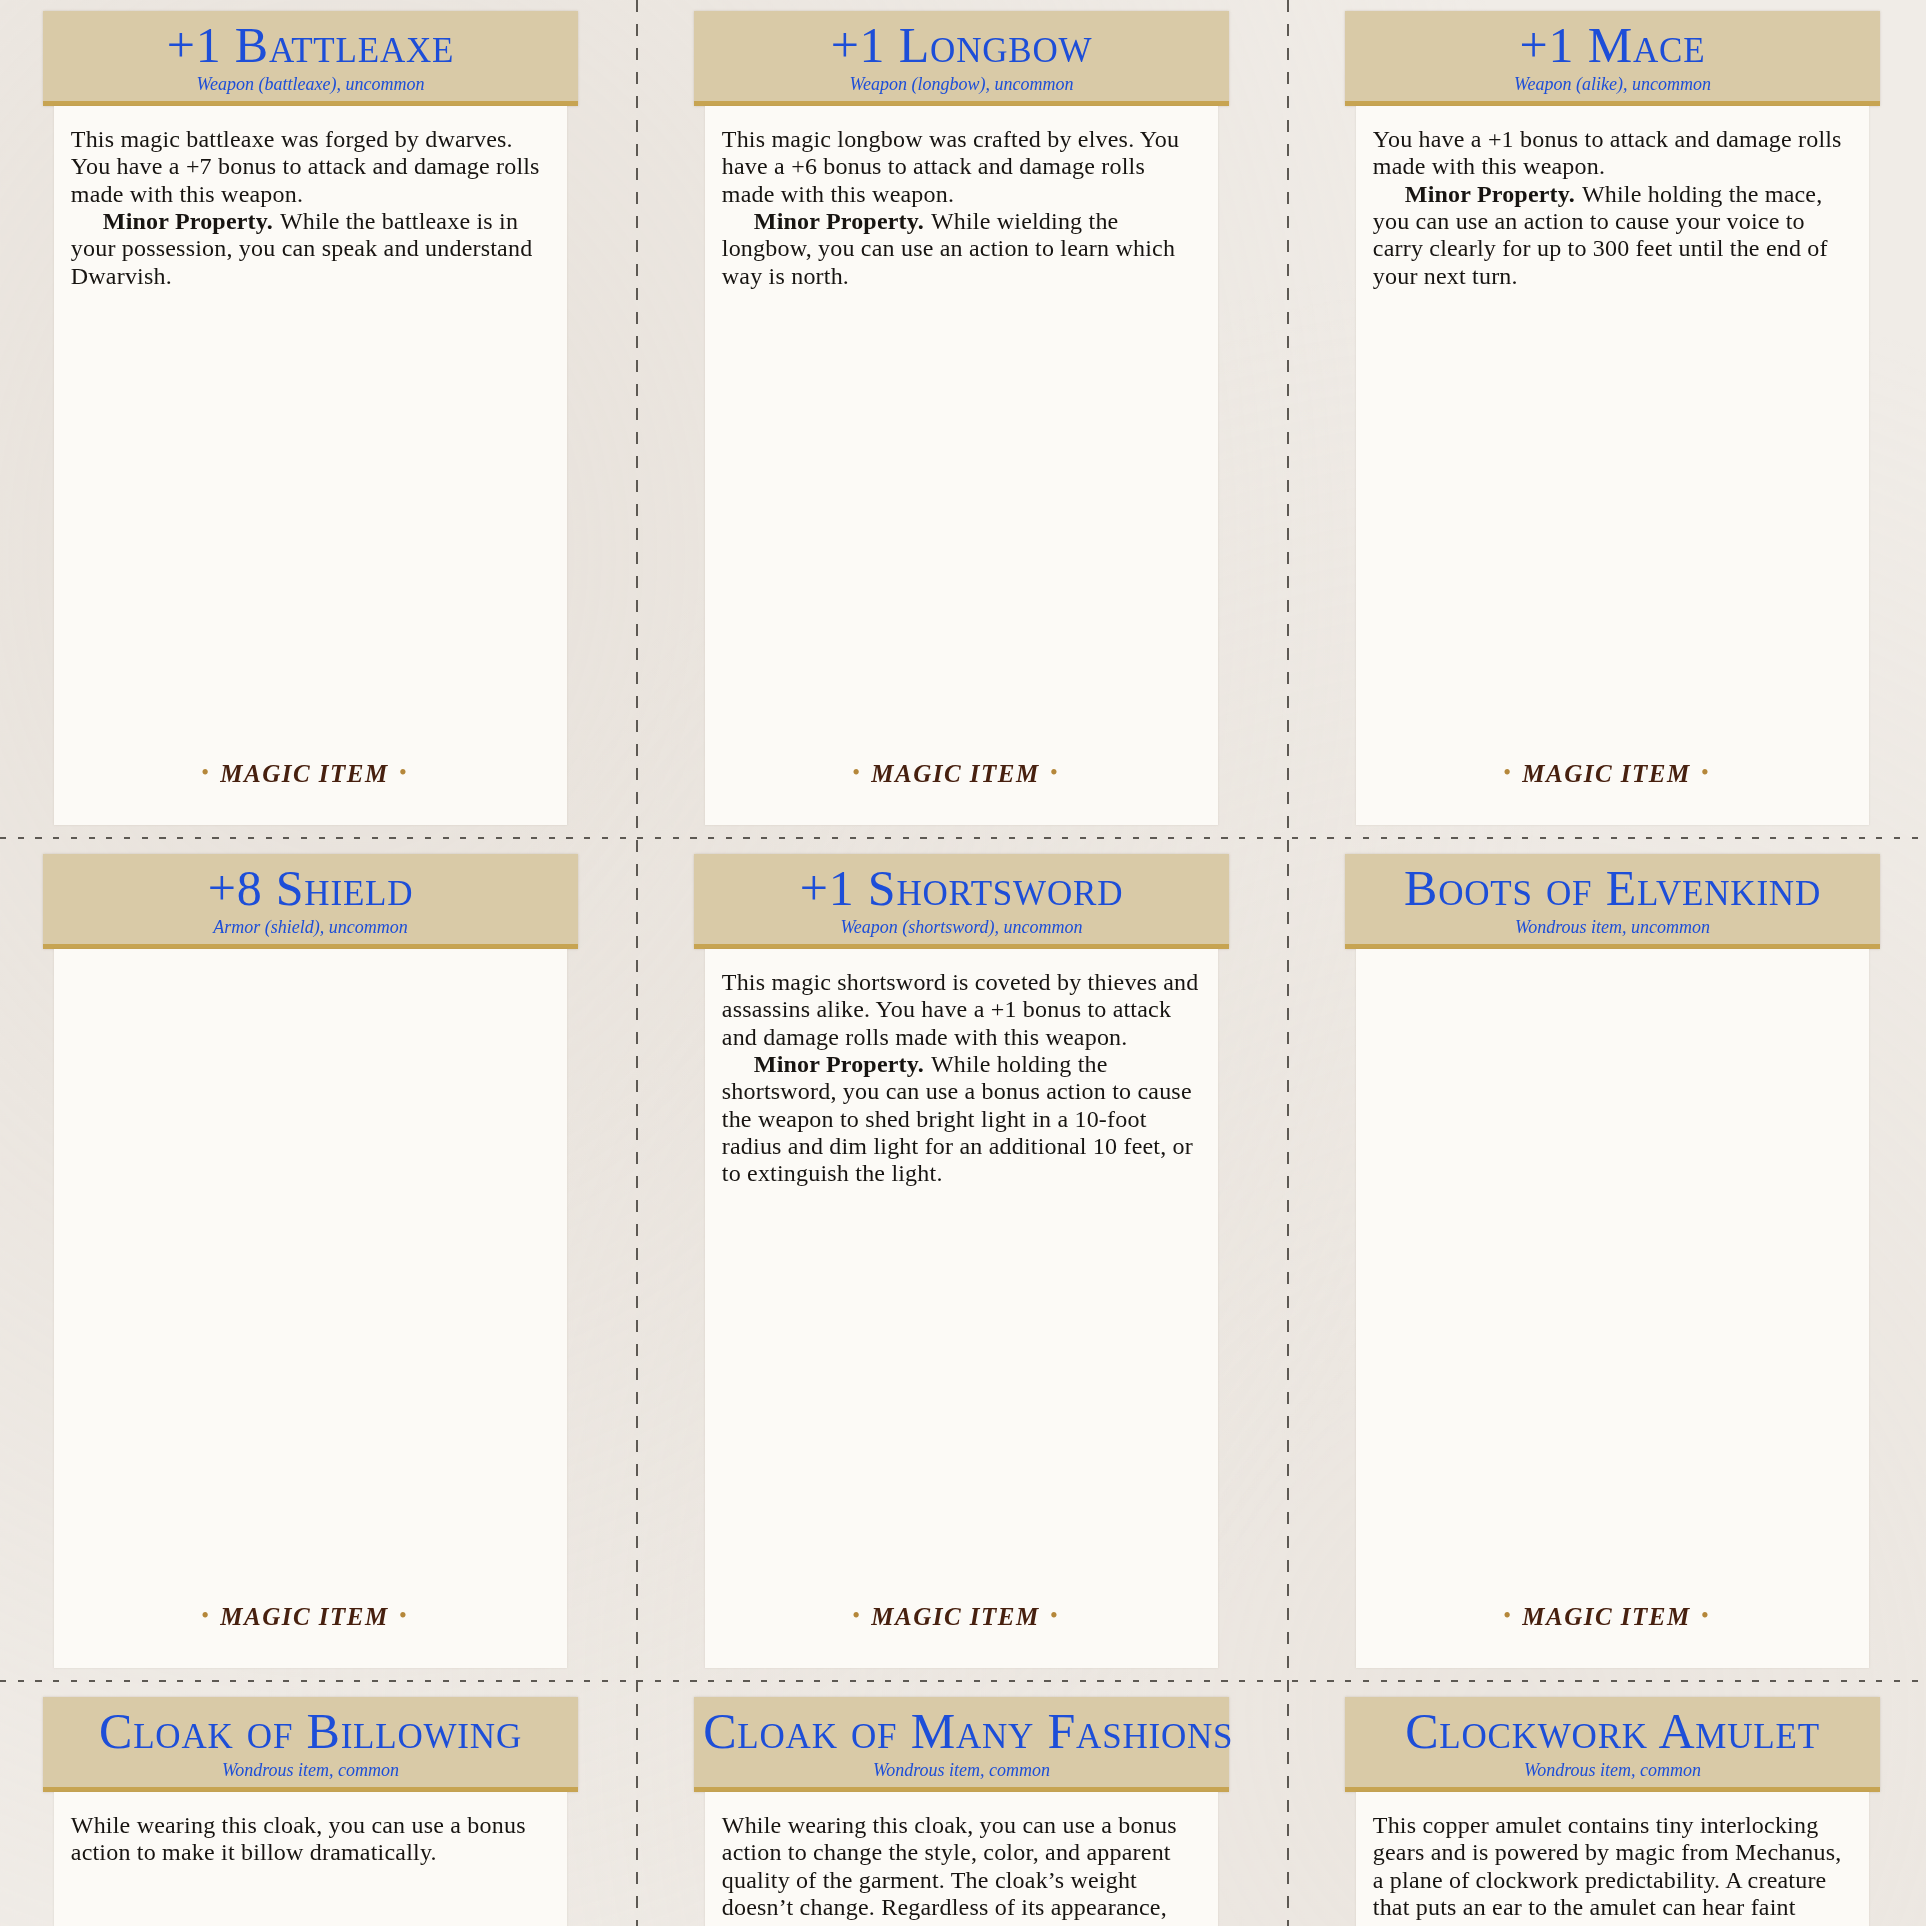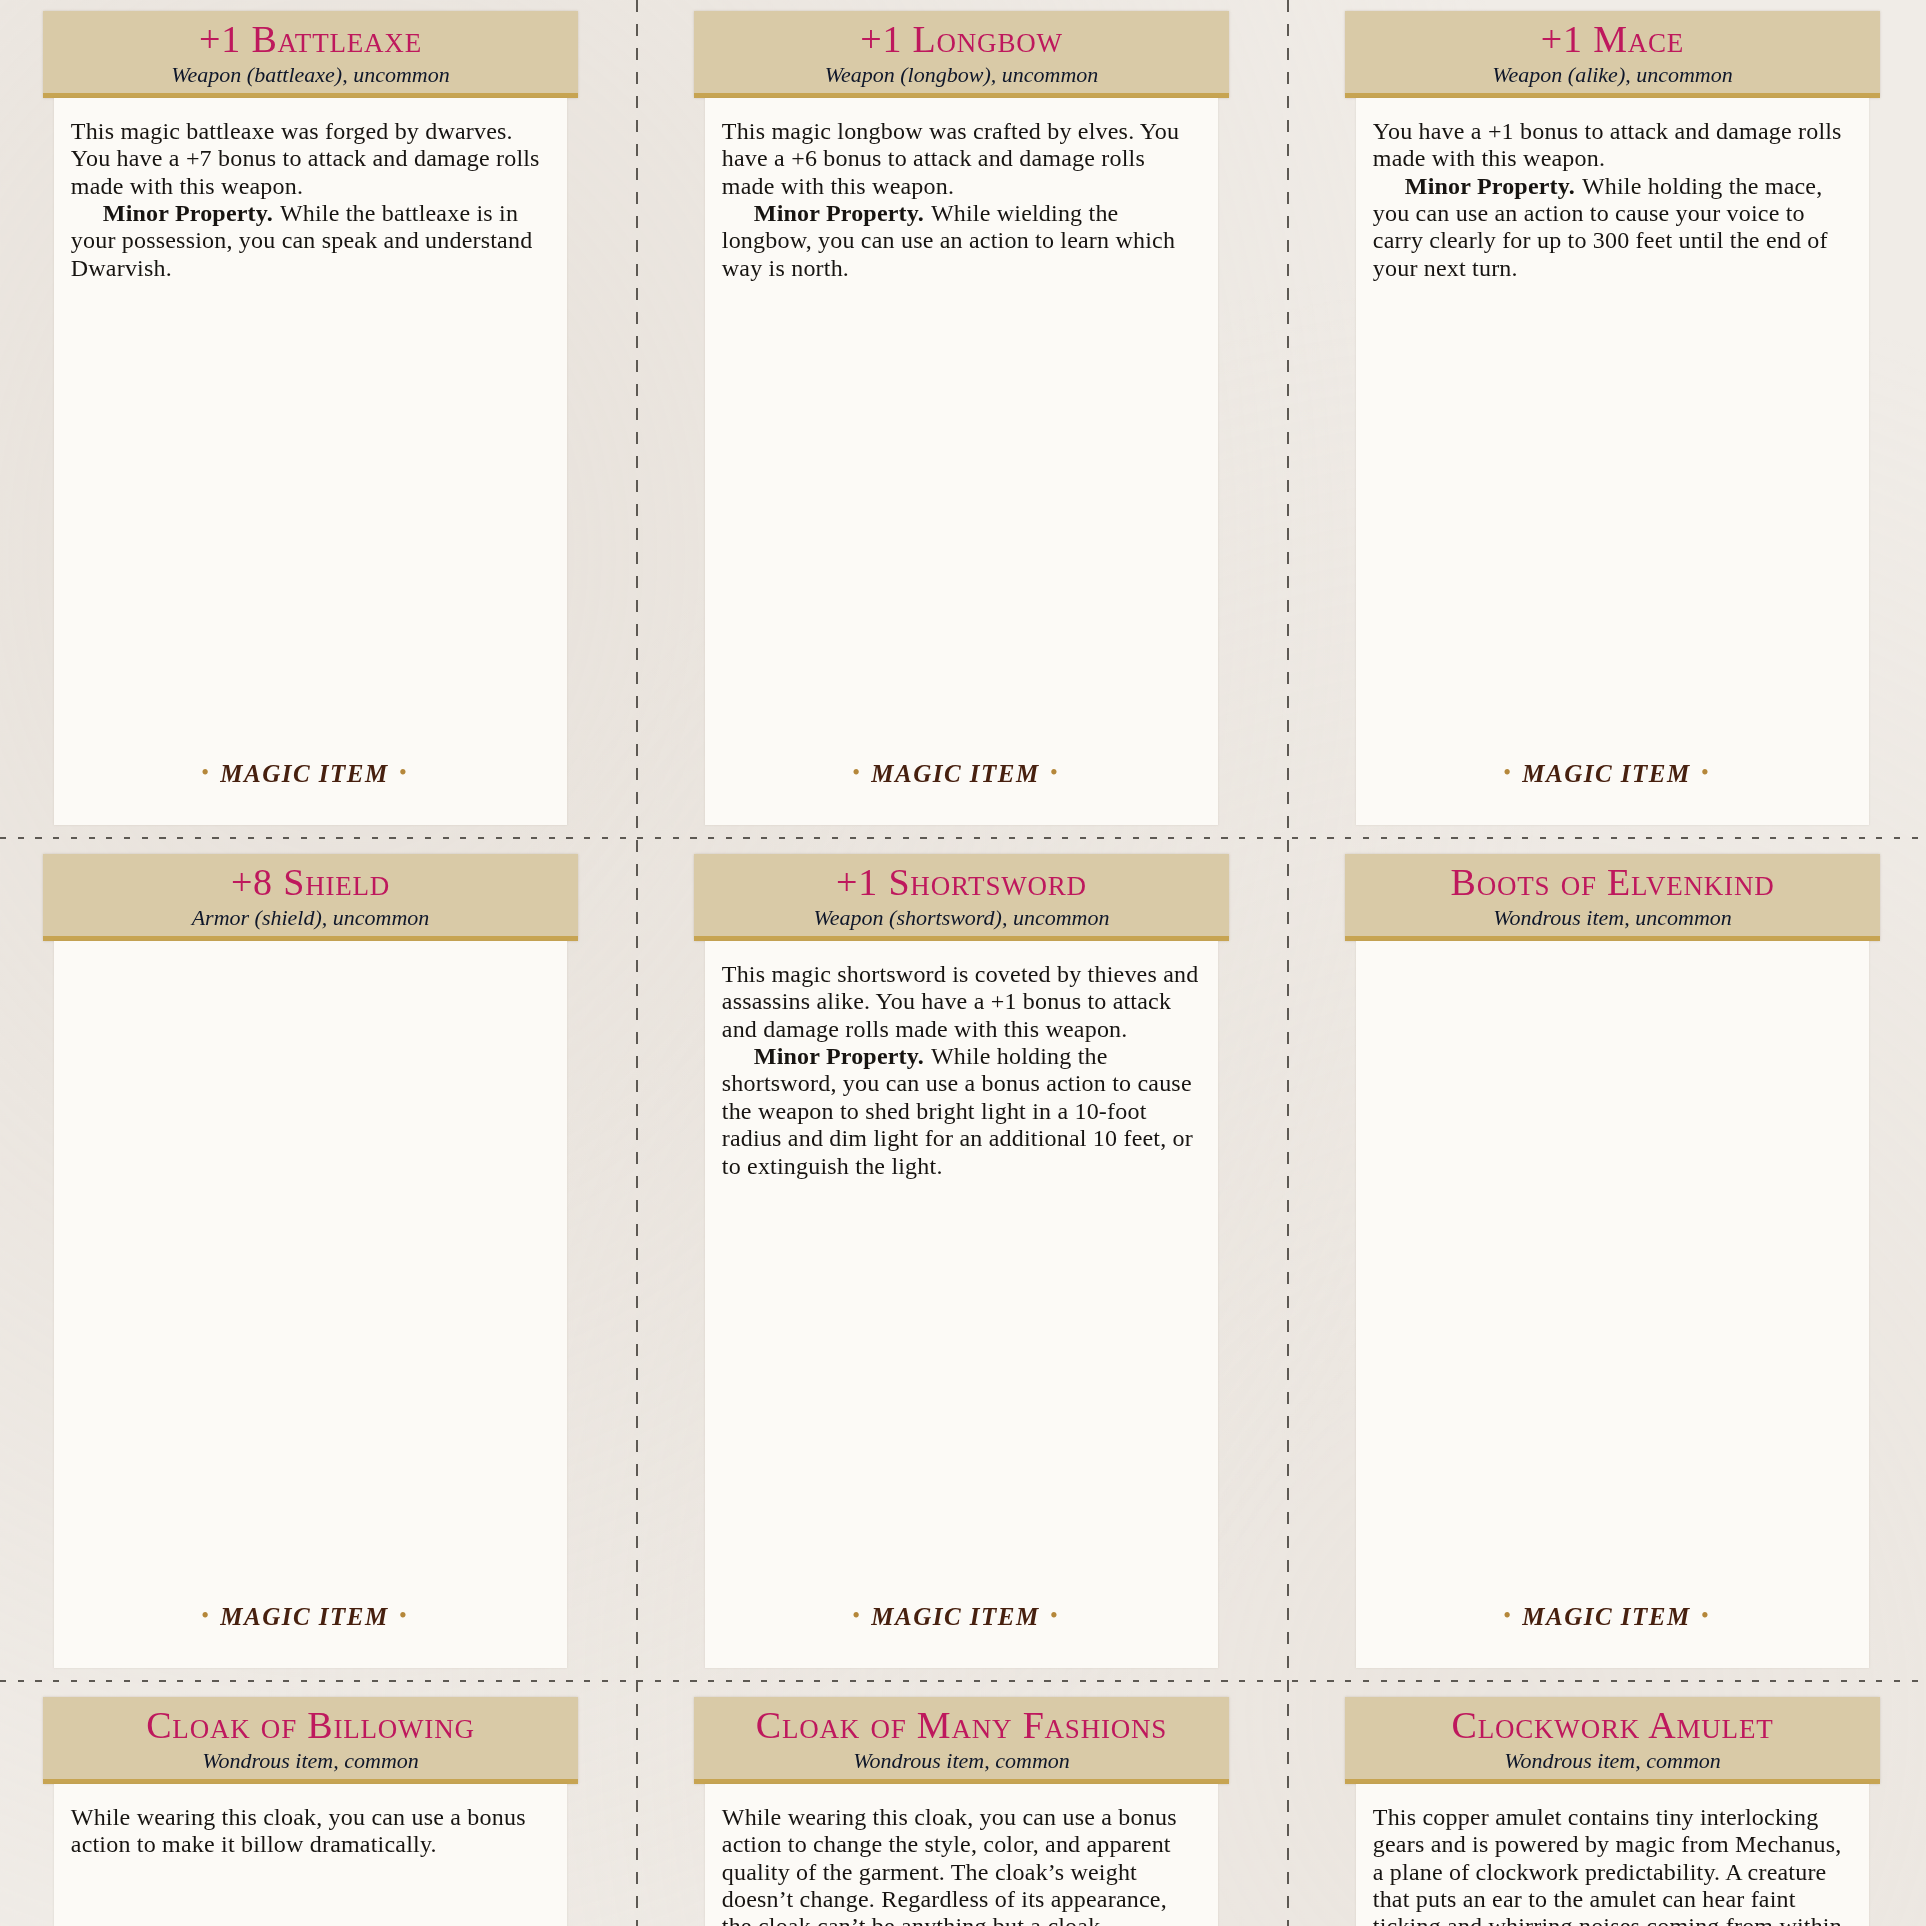--- a/index.html
+++ b/index.html
@@ -36,32 +36,32 @@
 
   .card-header {
     background: #d9caa7;
     border-bottom: 5px solid #c7a452;
     text-align: center;
     padding: 9.2px 9.2px 6.2px 9.2px;
     box-shadow: 0 0 2.3px rgba(120,105,80,0.25);
   }
   .card-title {
     font-variant: small-caps;
-    font-size: 38px;
+    font-size: 50px;
     line-height: 1.02;
     letter-spacing: 0.8px;
-    color: #be185d;
+    color: #1d4ed8;
     white-space: nowrap;
   }
   .card-subtitle {
     margin-top: 3.9px;
     font-style: italic;
-    font-size: 22px;
+    font-size: 18px;
     line-height: 1.1;
-    color: #0f172a;
+    color: #1d4ed8;
   }
 
   .card-body {
     flex: 1 1 auto;
     margin: 0 10.8px;
     background: #fcfaf6;
     position: relative;
     padding: 20px 18.5px 77px 17px;
     box-sizing: border-box;
     box-shadow: 0 0 1.9px rgba(130,118,98,0.18);

